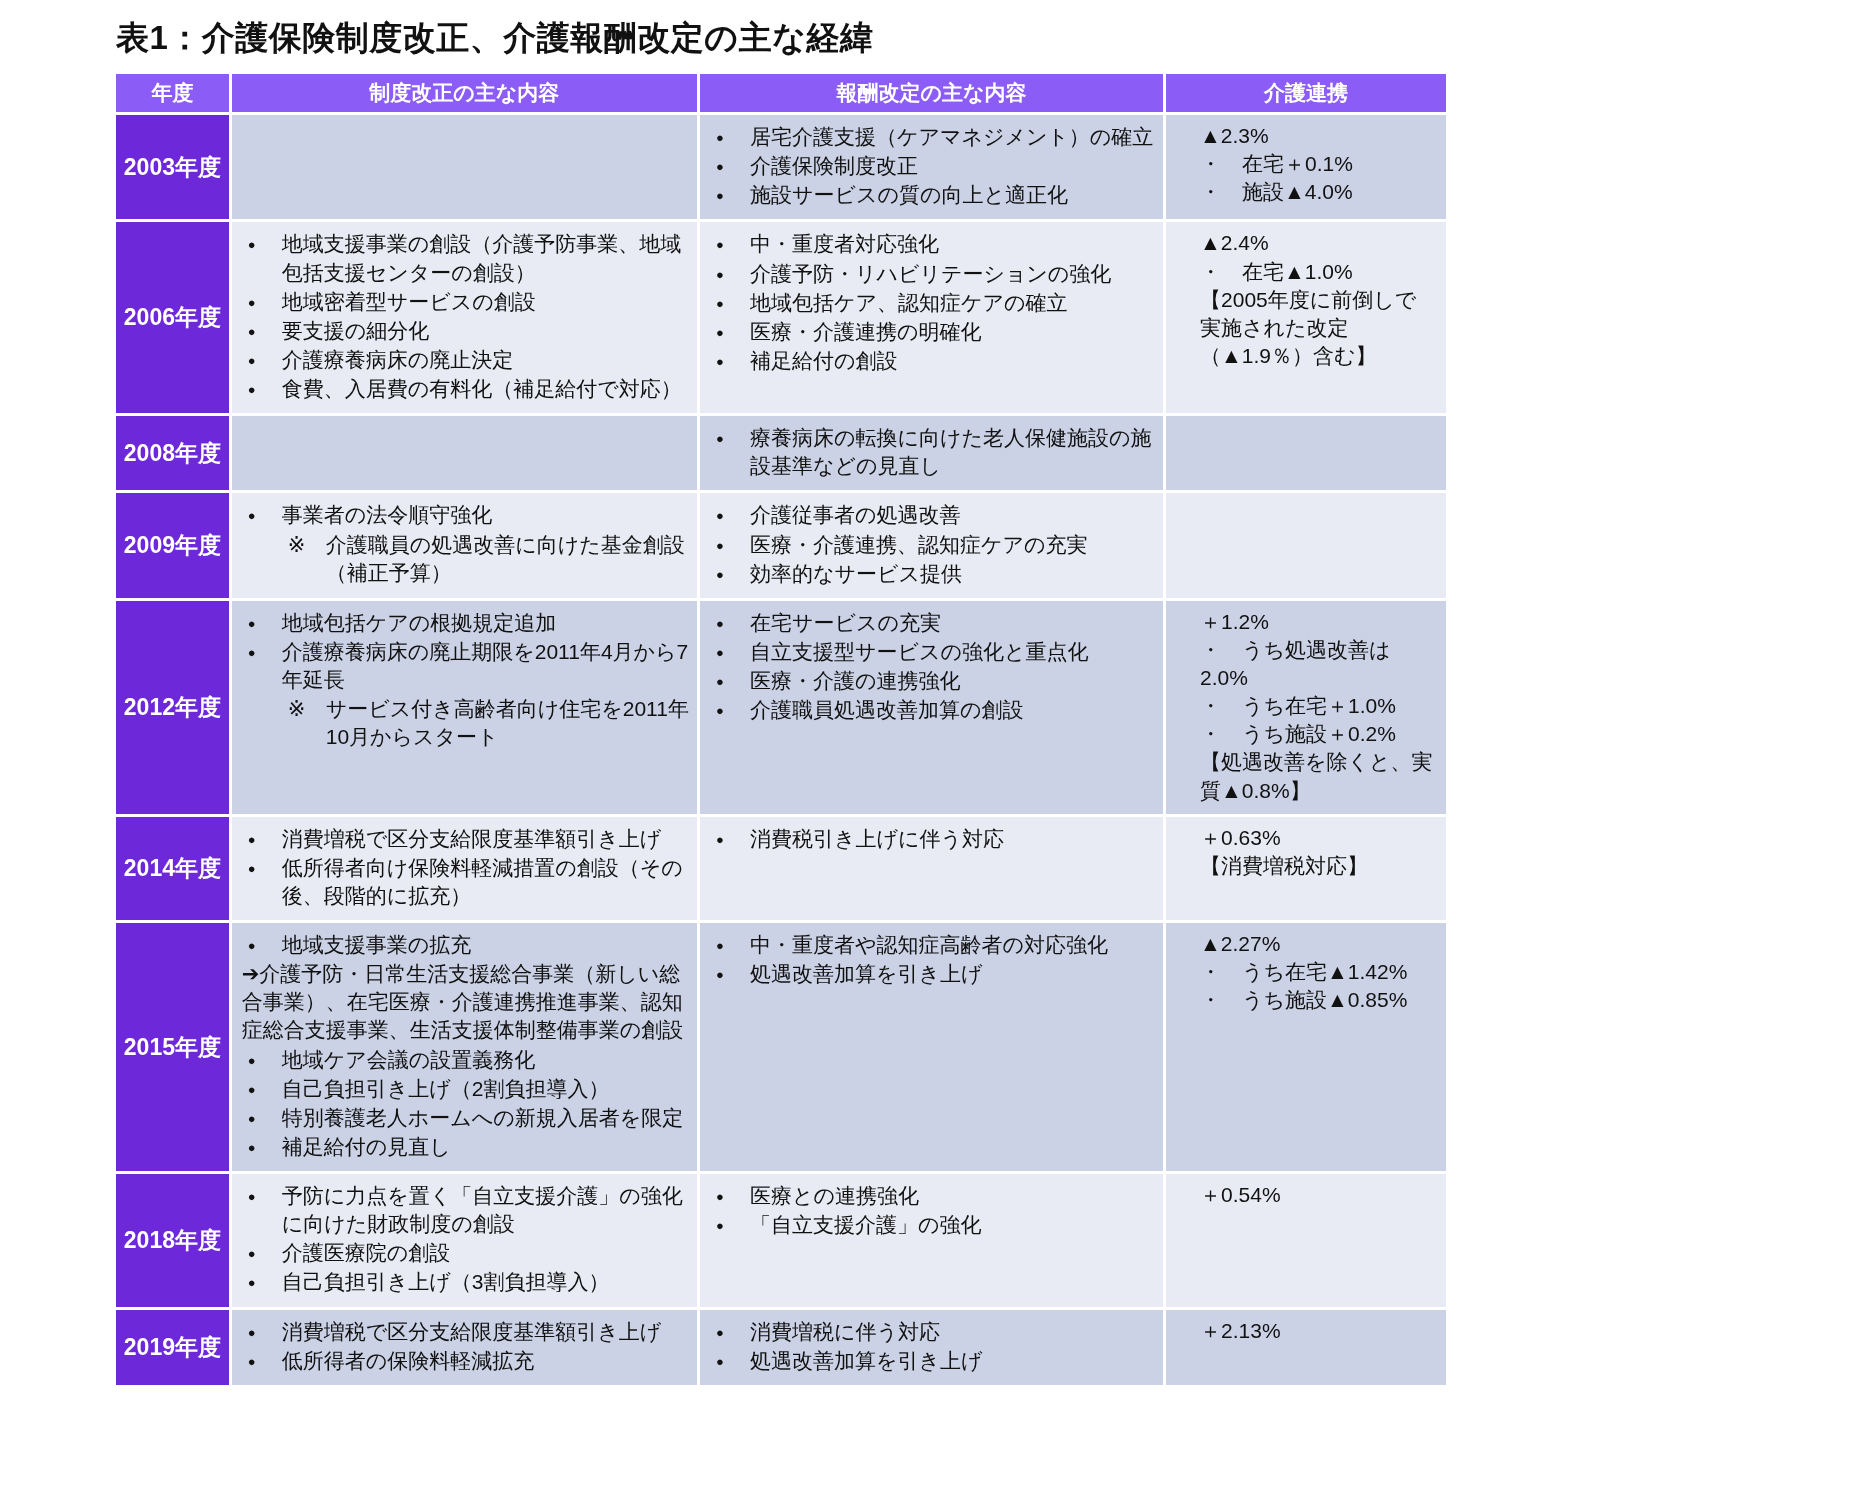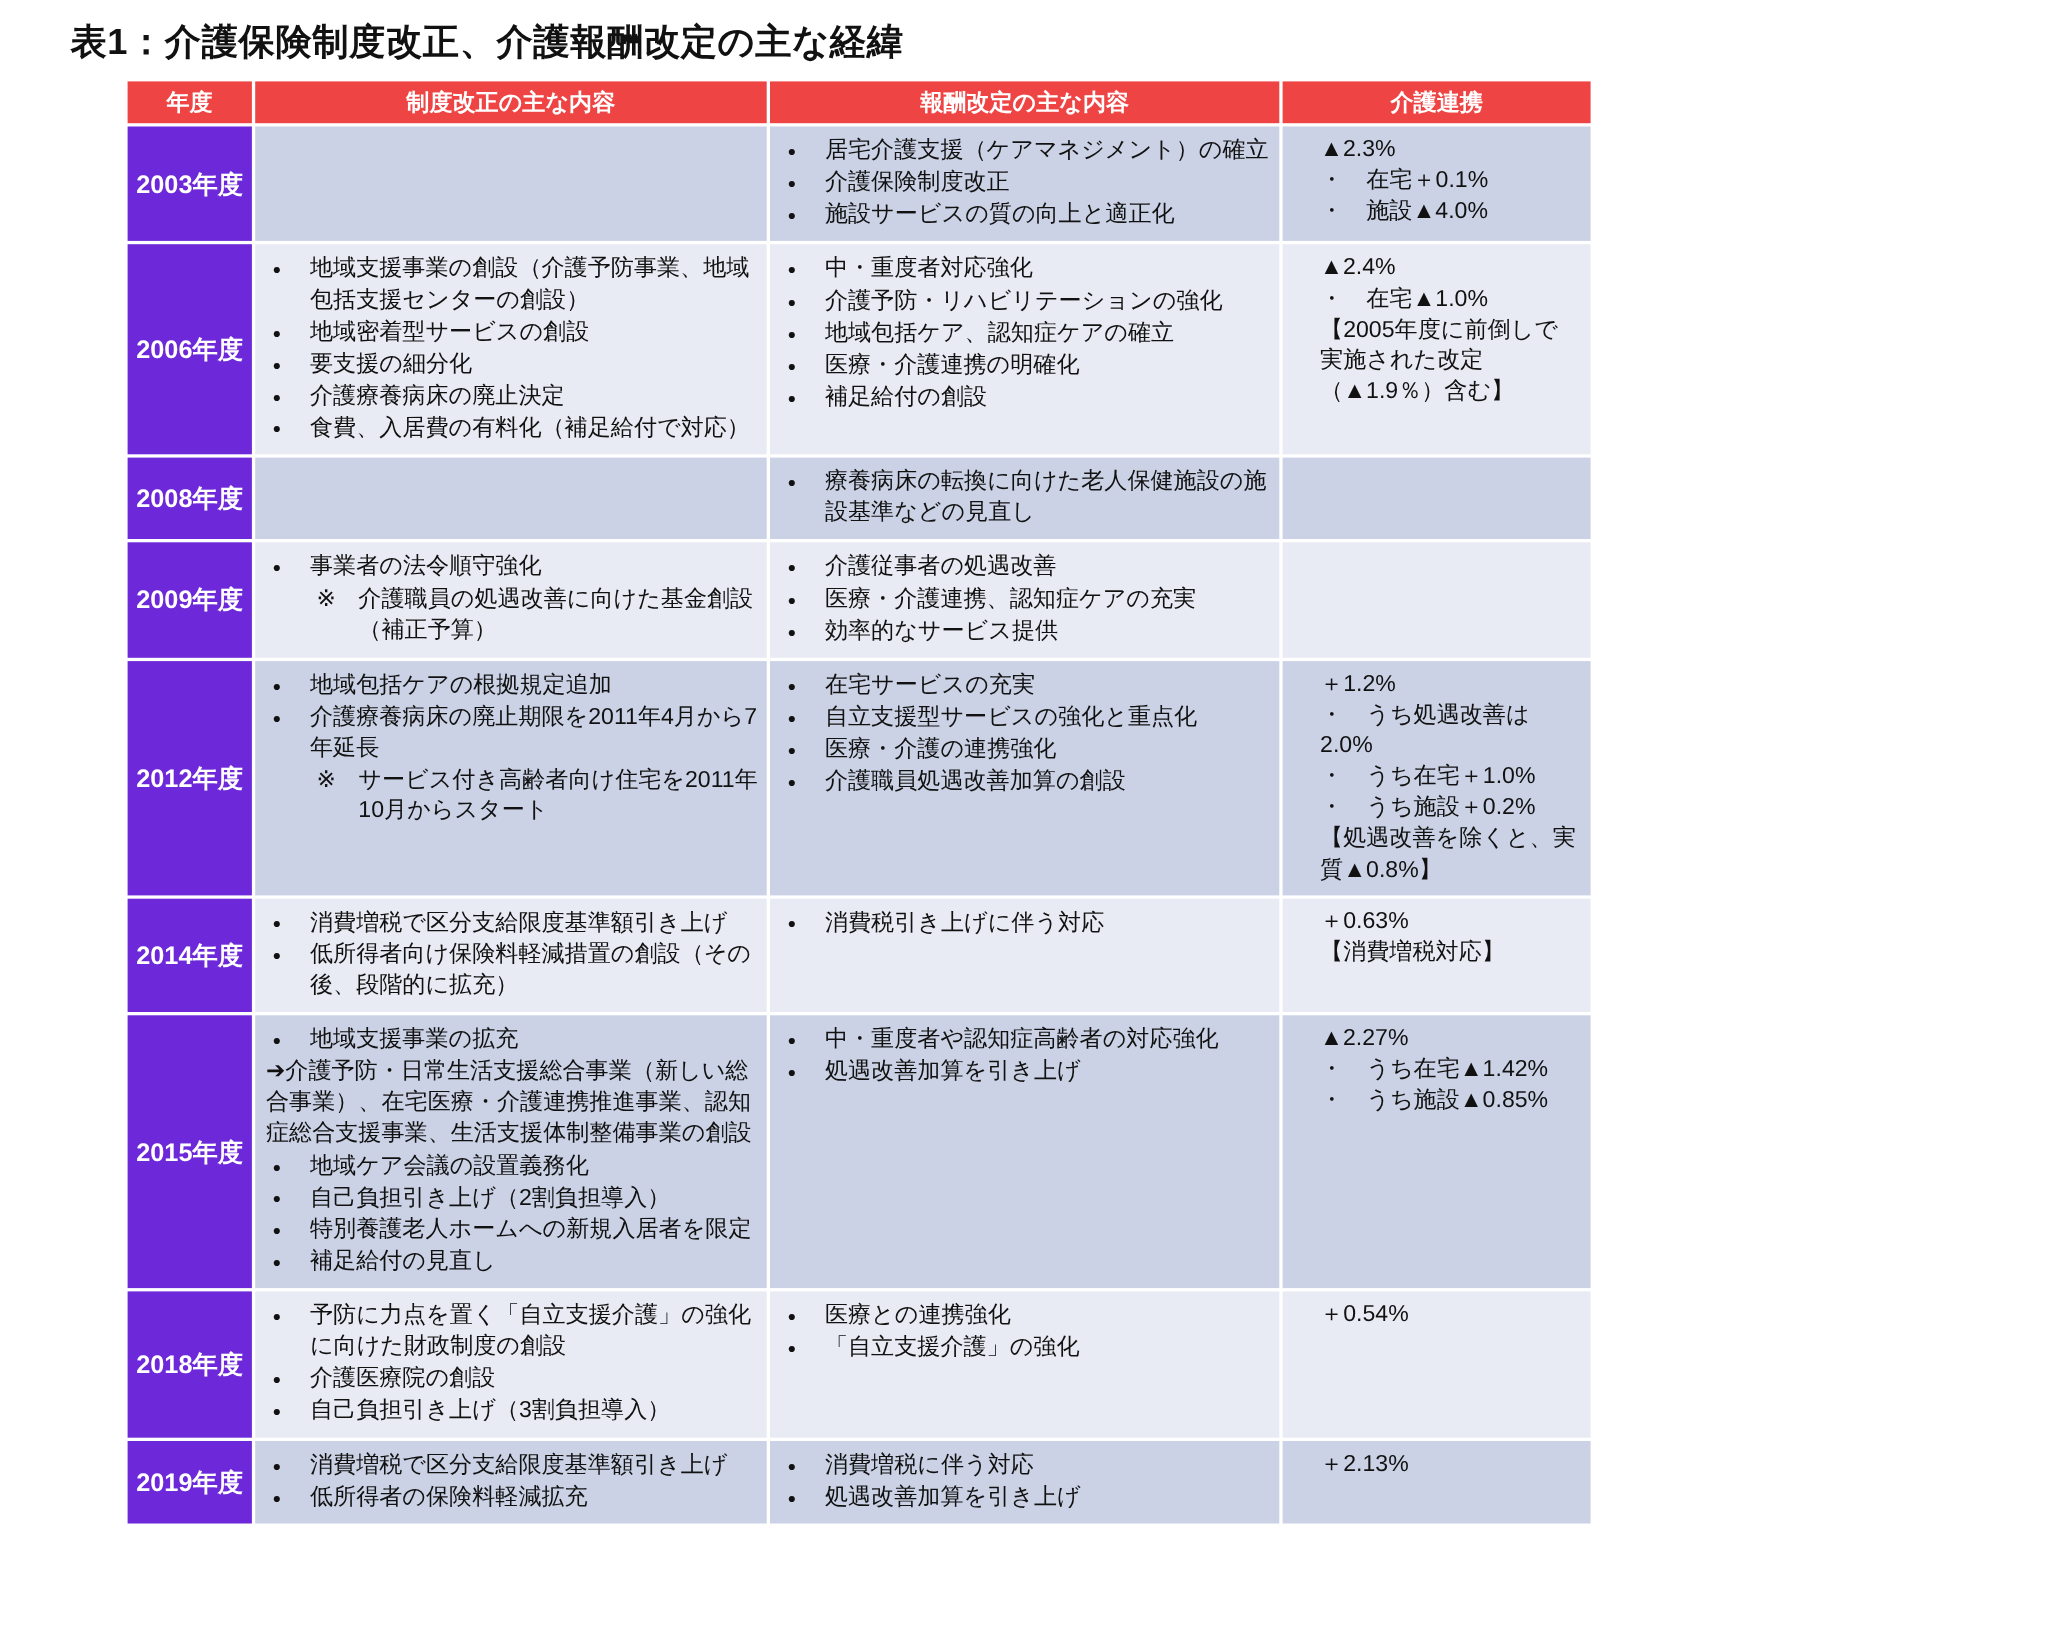--- a/index.html
+++ b/index.html
@@ -4,38 +4,38 @@
 <style>
   html,body{margin:0;padding:0;}
   body{
     width:1862px;
     min-height:1499px;
     background:#ffffff;
     color:#111111;
     font-family:"Liberation Sans","DejaVu Sans",sans-serif;
   }
   .page-title{
-    margin:16px 0 10px 64px;
+    margin:16px 0 10px 116px;
     font-size:33px;
     font-weight:bold;
     letter-spacing:0.5px;
   }
   table.care-table{
     margin-left:113px;
     width:1336px;
     border-collapse:separate;
     border-spacing:3px;
     table-layout:fixed;
   }
   col.c-year{width:112px;}
   col.c-reform{width:462px;}
   col.c-revision{width:460px;}
   col.c-rate{width:278px;}
   th{
-    background:#ef4444;
+    background:#8b5cf6;
     color:#ffffff;
     font-size:21px;
     font-weight:bold;
     text-align:center;
     padding:5px 4px;
   }
   td.year-cell{
     background:#6d28d9;
     color:#ffffff;
     font-weight:bold;

